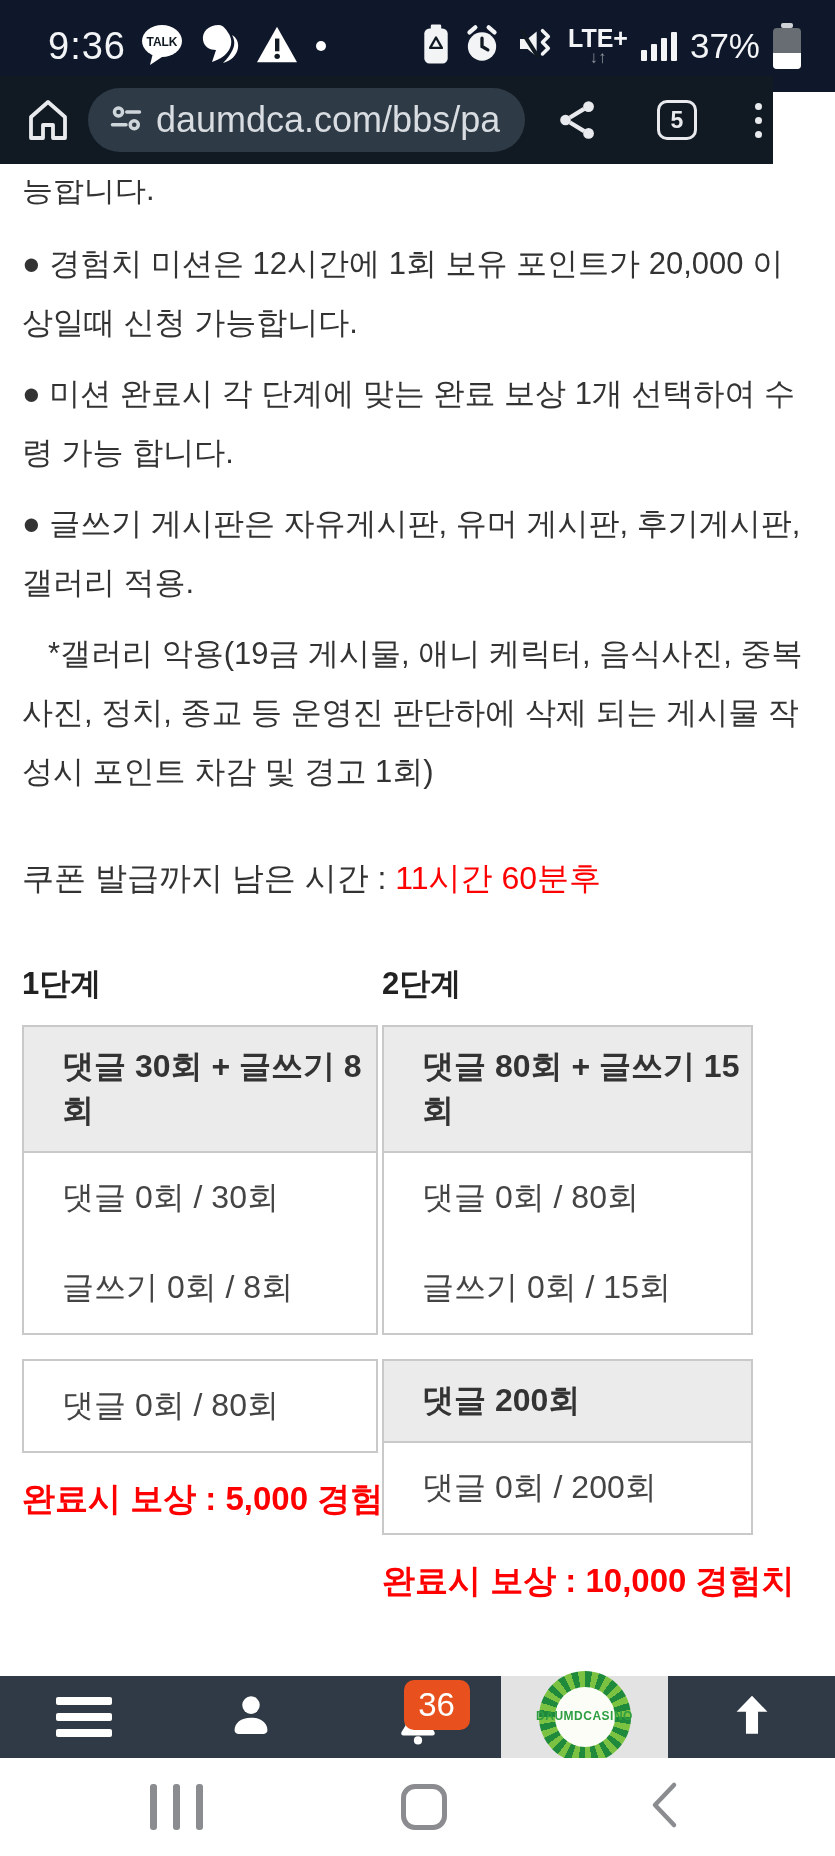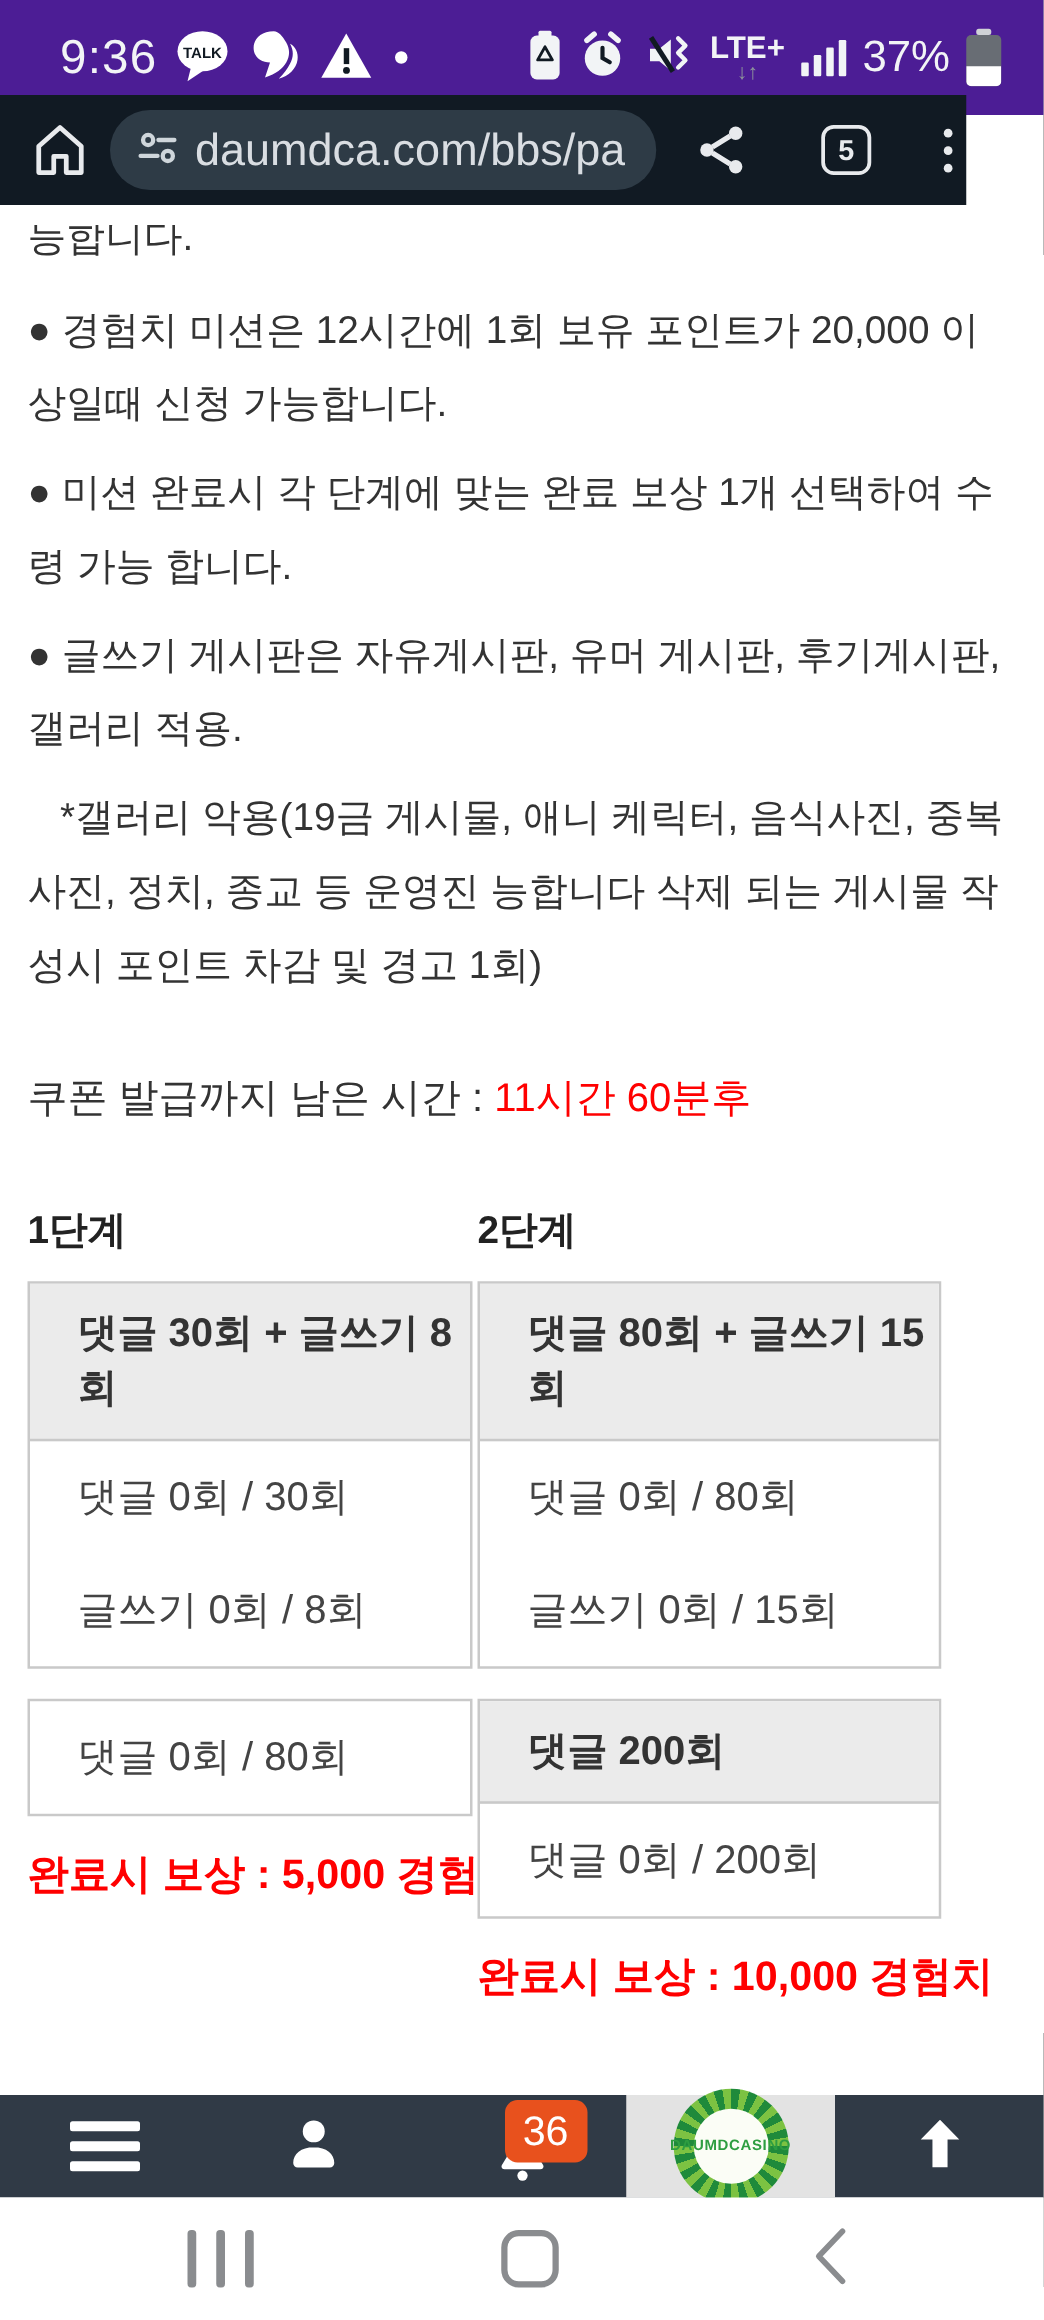--- a/index.html
+++ b/index.html
@@ -3,21 +3,21 @@
 <meta charset="utf-8">
 <style>
   * { margin:0; padding:0; box-sizing:border-box; }
   html,body { background:#555; }
   body { font-family:"Liberation Sans","DejaVu Sans",sans-serif; }
   .screen { position:relative; width:835px; height:1856px; margin:0 auto;
             background:#ffffff; overflow:hidden; }
 
   
   .statusbar { position:absolute; top:0; left:0; width:835px; height:92px;
-               background:#4c1d95; display:flex; align-items:center;
+               background:#0f172a; display:flex; align-items:center;
                justify-content:space-between; padding:0 34px 0 48px; color:#f2f4f6; }
   .sb-left { display:flex; align-items:center; gap:13px; }
   .sb-time { font-size:38px; letter-spacing:1px; }
   .sb-right { display:flex; align-items:center; gap:13px; }
   .sb-dot { width:10px; height:10px; border-radius:50%; background:#fff; margin-left:4px; }
   .lte-wrap { display:flex; flex-direction:column; align-items:center; line-height:1; }
   .lte-label { font-size:25px; font-weight:bold; color:#f2f4f6; }
   .lte-arrows { font-size:17px; color:#8d949b; margin-top:-2px; }
   .sig-bars { display:flex; align-items:flex-end; gap:4px; height:30px; }
   .sig-bars i { display:block; width:6px; background:#f2f4f6; border-radius:1px; }
@@ -204,21 +204,21 @@
 
   <div class="content">
 
     <div class="clip-line">
       <span>능합니다.</span>
     </div>
 
     <p class="para">● 경험치 미션은 12시간에 1회 보유 포인트가 20,000 이상일때 신청 가능합니다.</p>
     <p class="para">● 미션 완료시 각 단계에 맞는 완료 보상 1개 선택하여 수령 가능 합니다.</p>
     <p class="para">● 글쓰기 게시판은 자유게시판, 유머 게시판, 후기게시판, 갤러리 적용.</p>
-    <p class="para indent">*갤러리 악용(19금 게시물, 애니 케릭터, 음식사진, 중복사진, 정치, 종교 등 운영진 능합니다 삭제 되는 게시물 작성시 포인트 차감 및 경고 1회)</p>
+    <p class="para indent">*갤러리 악용(19금 게시물, 애니 케릭터, 음식사진, 중복사진, 정치, 종교 등 운영진 판단하에 삭제 되는 게시물 작성시 포인트 차감 및 경고 1회)</p>
 
     <p class="coupon">
       <span>쿠폰 발급까지 남은 시간 : </span><span class="red">11시간 60분후</span>
     </p>
 
     <div class="stage-grid">
 
       <div>
         <div class="stage-label">1단계</div>
         <div class="mbox">

